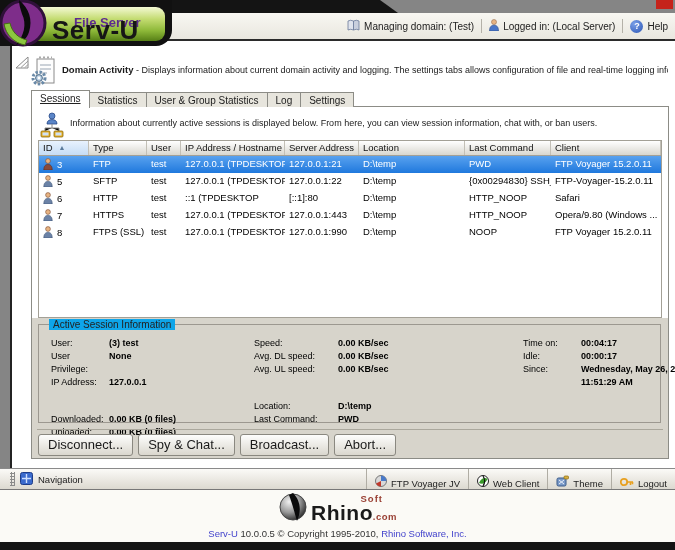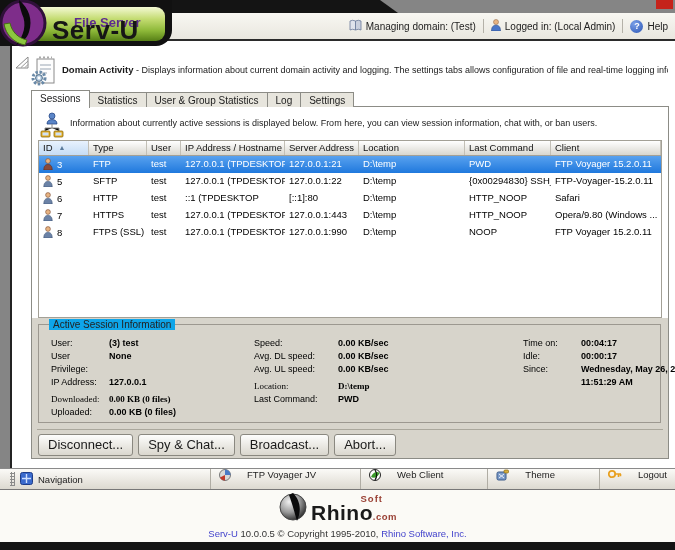--- a/index.html
+++ b/index.html
@@ -32,21 +32,21 @@
   .left-strip { position:absolute; left:0; top:46px; width:12px; height:422px; background:#858585; border-right:2px solid #232323; }
   .collapse-grip { position:absolute; left:15px; top:55px; }
   
   .page-icon { position:absolute; left:30px; top:56px; }
   .page-head-text { position:absolute; left:62px; top:64px; width:606px; font-size:9px; white-space:nowrap; overflow:hidden; color:#1a1a1a; }
   .page-head-text b { font-size:9.5px; }
   
   .tabs { position:absolute; left:31px; top:90px; display:flex; align-items:flex-end; height:17px; z-index:3; }
   .tab { font-size:10px; padding:2px 8px 2px 8px; background:#e7e5dd; border:1px solid #8c8c86; border-bottom:none;
     margin-right:-1px; color:#222; height:15px; }
-  .tab.active { background:#fff; height:18px; margin-bottom:-1px; z-index:4; position:relative; }
+  .tab.active { background:#fff; height:18px; margin-bottom:-1px; z-index:4; position:relative;text-decoration:underline; }
   
   .tab-panel { position:absolute; left:31px; top:106px; width:638px; height:353px; border:1px solid #8c8c86; background:#fff; }
   .gray-zone { position:absolute; left:0; right:0; top:211px; bottom:0; background:#d7d4cb; }
   .sessions-icon { position:absolute; left:8px; top:5px; }
   .sessions-info { position:absolute; left:38px; top:11px; font-size:9px; white-space:nowrap; color:#1a1a1a; width:592px; overflow:hidden; }
   
   .session-table { position:absolute; left:6px; top:33px; width:624px; height:178px; border:1px solid #a3a096; background:#fff; overflow:hidden; }
   .t-row { display:grid; grid-template-columns:50px 58px 34px 104px 74px 106px 86px minmax(0,1fr); }
   .t-head { height:15px; background:linear-gradient(#ffffff,#d9d7cf); border-bottom:1px solid #a3a096; }
   .t-head .t-cell { font-size:9.5px; padding:1px 0 0 4px; border-right:1px solid #c2bfb6; white-space:nowrap; overflow:hidden; color:#111; }
@@ -60,36 +60,36 @@
   .asi { position:absolute; left:6px; top:217px; width:623px; height:99px; border:1px solid #9c9890; }
   .asi-legend { position:absolute; left:10px; top:-6px; background:#0ea5e9; padding:0 4px; font-size:10px; color:#222; }
   .asi-col { position:absolute; top:12px; font-size:9px; }
   .asi-col1 { left:12px; }
   .asi-col2 { left:215px; }
   .asi-col3 { left:484px; }
   .asi-row { display:grid; line-height:13px; }
   .asi-col1 .asi-row { grid-template-columns:58px auto; }
   .asi-col2 .asi-row { grid-template-columns:84px auto; }
   .asi-col3 .asi-row { grid-template-columns:58px auto; }
-  .asi-row.gap { margin-top:4px;font-family:Liberation Serif, serif; }
+  .asi-row.gap { margin-top:24px; }
   .asi-value { font-weight:bold; white-space:nowrap; }
   
   .btn-divider { position:absolute; left:5px; right:5px; top:322px; border-top:1px solid #aaa79c; }
   .actions { position:absolute; left:6px; top:327px; display:flex; gap:5px; }
   .btn { font-size:13px; font-family:"Liberation Sans",sans-serif; padding:2px 9px 3px; color:#1a1a1a;
     background:linear-gradient(#fdfdfc,#dad7ce); border:1px solid #8a8880; border-radius:3px; }
   
   .navbar { position:absolute; left:0; top:468px; width:675px; height:22px;
     background:linear-gradient(#fbfaf7,#dcd9d0); border-top:1px solid #8a8a8a; border-bottom:1px solid #777;
     display:flex; align-items:center; font-size:9.5px; color:#222; }
   .grip { width:5px; height:14px; margin-left:4px;
     background-image:radial-gradient(#8a8a8a 1px, transparent 1.2px); background-size:3px 3px; }
   .nav-left { display:flex; align-items:center; gap:5px; padding-left:6px; }
   .nav-right { margin-left:auto; display:flex; align-items:center; height:100%; }
-  .nav-item { display:flex; align-items:flex-start; gap:16px; padding:0 8px; height:100%; border-left:1px solid #b0ada4;margin-left:36px; }
+  .nav-item { display:flex; align-items:flex-end; gap:4px; padding:0 8px; height:100%; border-left:1px solid #b0ada4; }
   
   .footer { position:absolute; left:0; top:490px; width:675px; height:52px; background:#fbfaf6; }
   .rhino-logo { position:absolute; left:0; right:0; top:2px; display:flex; justify-content:center; align-items:center; gap:3px; }
   .rhino-text { position:relative; font-size:21px; font-weight:bold; color:#1a1a1a; padding:8px 24px 0 0; letter-spacing:0.5px; }
   .rhino-soft { position:absolute; top:0; right:14px; font-size:9.5px; font-weight:bold; color:#993f33; letter-spacing:1px; }
   .rhino-com { position:absolute; bottom:3px; right:0; font-size:9.5px; font-weight:bold; color:#993f33; }
   .copyright { position:absolute; left:0; right:0; top:38px; text-align:center; font-size:9.5px; color:#333; }
   .copyright .link { color:#4343cc; }
   .bottom-band { position:absolute; left:0; top:542px; width:675px; height:8px; background:#141414; }
 </style>
@@ -113,21 +113,21 @@
       <span>Managing domain: (Test)</span>
     </div>
     <div class="menu-sep"></div>
     <div class="menu-item">
       <span>
         <svg width="10" height="12" viewBox="0 0 10 12">
             <circle cx="5" cy="3" r="2.5" fill="#e8b482" stroke="#9a7050" stroke-width="0.6"></circle>
             <path d="M0.5 12 C0.5 7.5 2.5 6.2 5 6.2 C7.5 6.2 9.5 7.5 9.5 12 Z" fill="#4a76c8" stroke="#2a4a88" stroke-width="0.6"></path>
           </svg>
       </span>
-      <span>Logged in: (Local Admin)</span>
+      <span>Logged in: (Local Server)</span>
     </div>
     <div class="menu-sep"></div>
     <div class="menu-item">
       <span class="help-badge">?</span>
       <span>Help</span>
     </div>
   </div>
 
   <div class="logo-plate">
     <div class="logo-green"></div>

